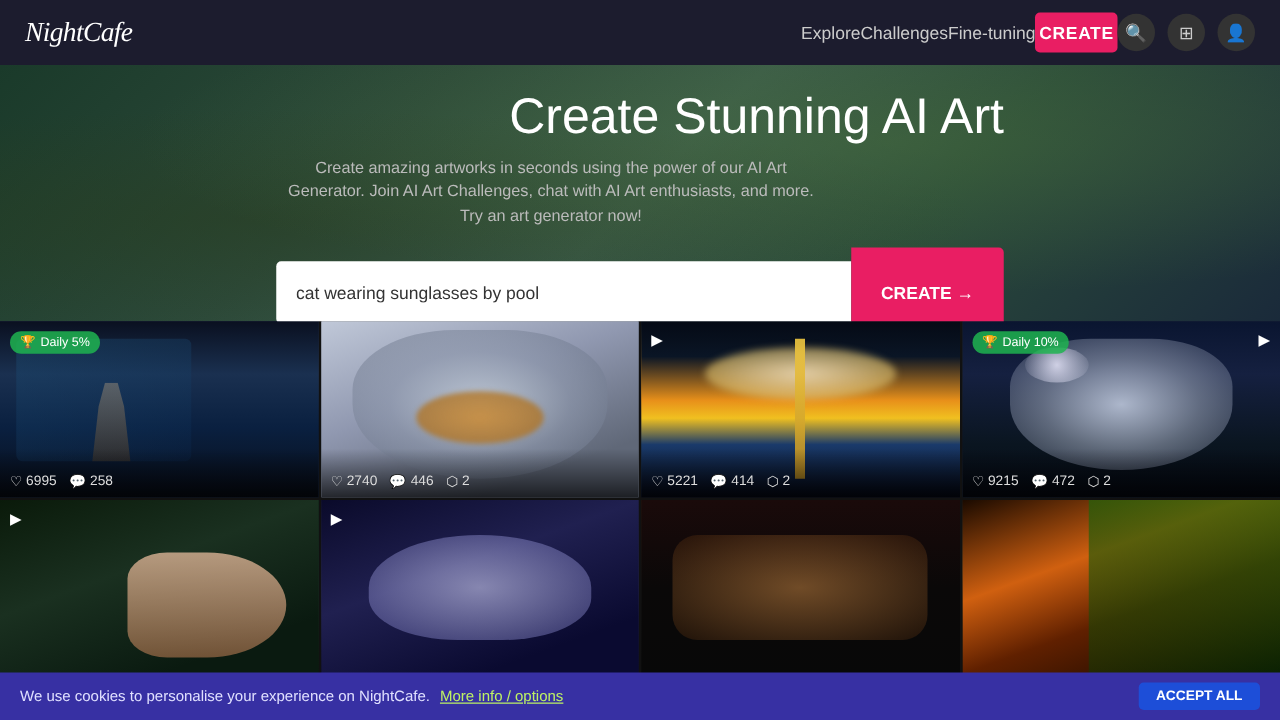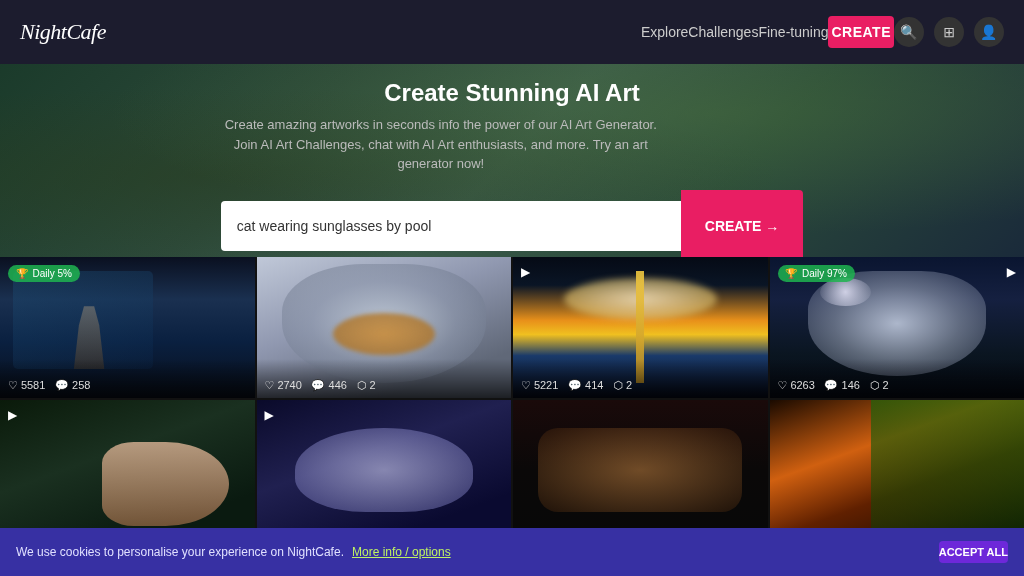--- a/index.html
+++ b/index.html
@@ -1,20 +1,20 @@
 <!DOCTYPE html>
 <html><head>
   <meta charset="utf-8">
   <style>
     * { margin: 0; padding: 0; box-sizing: border-box; }
     body { font-family: -apple-system, BlinkMacSystemFont, 'Segoe UI', sans-serif; background: #1a1a2e; color: #fff; width: 1024px; height: 576px; overflow: hidden; position: relative; }
 
     
     .navbar {
-      position: absolute; top: 0; left: 0; right: 0; height: 64px;
+      position: absolute; top: 0; left: 0; right: 0; height: 52px;
       background: #1c1c2e; display: flex; align-items: center; justify-content: space-between;
       padding: 0 20px; z-index: 100;
     }
     .logo { font-family: 'Georgia', serif; font-size: 22px; color: #fff; font-style: italic; letter-spacing: -0.5px; }
     .nav-right { display: flex; align-items: center; }
     .nav-link { color: #ccc; font-size: 14px; cursor: pointer; text-decoration: none; }
     .create-btn-nav {
       background: #e91e63; color: #fff; border: none; padding: 8px 3px;
       border-radius: 4px; font-size: 14px; font-weight: 700; cursor: pointer; letter-spacing: 0.5px;
     }
@@ -29,21 +29,21 @@
       overflow: hidden;
     }
     .hero::before {
       content: '';
       position: absolute; top: 0; left: 0; right: 0; bottom: 0;
       background: radial-gradient(ellipse at 70% 30%, rgba(80,120,60,0.4) 0%, transparent 60%),
                   radial-gradient(ellipse at 20% 60%, rgba(40,60,30,0.5) 0%, transparent 50%);
     }
     .hero-content { position: relative; z-index: 2; text-align: center; }
     .hero-subtitle { font-size: 11px; color: #aaa; letter-spacing: 2px; text-transform: uppercase; margin-bottom: 20px; }
-    .hero-title { font-size: 24px; font-weight: 700; color: #fff; margin-bottom: 8px; }
+    .hero-title { font-size: 40px; font-weight: 400; color: #fff; margin-bottom: 8px; text-align: right; }
     .hero-desc { font-size: 13px; color: #bbb; max-width: 440px; line-height: 1.5; margin-bottom: 16px; text-align: center; }
 
     
     .search-bar { display: flex; align-items: center; gap: 0; }
     .search-input {
       width: 460px; padding: 17px 16px; font-size: 14px; color: #333;
       background: #fff; border: none; border-radius: 4px 0 0 4px; outline: none;
     }
     .search-create-btn {
       background: #e91e63; color: #fff; border: none; padding: 28px 24px;
@@ -88,28 +88,28 @@
       background: rgba(0,0,0,0.6); border-radius: 12px; padding: 3px 8px;
       font-size: 10px; color: #fff; display: flex; align-items: center; gap: 4px;
     }
     .badge-green { background: rgba(30,180,80,0.85); }
     .video-icon {
       position: absolute; top: 8px; left: 8px; color: #fff; font-size: 12px;
     }
 
     
     .cookie-bar {
-      position: absolute; bottom: 0; left: 0; right: 0; height: 48px;
+      position: absolute; bottom: 0; left: 0; right: 0; height: 38px;
       background: #3730a3; display: flex; align-items: center; justify-content: center;
       padding: 0 16px; gap: 8px; font-size: 12px; color: #e0e0ff;
     }
     .cookie-link { color: #bef264; cursor: pointer; text-decoration: underline; }
     .accept-btn {
-      margin-left: auto; background: #6d28d9; color: #fff; border: none;
-      padding: 5px 0; border-radius: 4px; font-size: 11px; font-weight: 700; cursor: pointer;
+      margin-left: auto; background: #1d4ed8; color: #fff; border: none;
+      padding: 5px 14px; border-radius: 4px; font-size: 11px; font-weight: 700; cursor: pointer;
     }
   </style>
 </head>
 <body>
 
 <nav class="navbar">
   <div class="logo">NightCafe</div>
   <div class="nav-right">
     <a class="nav-link">Explore</a>
     <a class="nav-link">Challenges</a>
@@ -120,42 +120,42 @@
       <div class="nav-icon">⊞</div>
       <div class="nav-icon">👤</div>
     </div>
   </div>
 </nav>
 
 <section class="hero">
   <div class="hero-content">
     <div class="hero-subtitle">AI ART GENERATOR:</div>
     <h1 class="hero-title">Create Stunning AI Art</h1>
-    <p class="hero-desc">Create amazing artworks in seconds info the power of our AI Art Generator. Join AI Art Challenges, chat with AI Art enthusiasts, and more. Try an art generator now!</p>
+    <p class="hero-desc">Create amazing artworks in seconds using the power of our AI Art Generator. Join AI Art Challenges, chat with AI Art enthusiasts, and more. Try an art generator now!</p>
     <div class="search-bar">
       <input class="search-input" type="text" value="cat wearing sunglasses by pool" placeholder="A cat wearing sunglasses by the pool" style="">
       <button class="search-create-btn">CREATE →</button>
     </div>
   </div>
 </section>
 
 <div class="gallery">
 
   <div class="gallery-item">
     <div class="gallery-item-inner img-1">
       <div style="position:absolute;width:100%;height:100%;background:linear-gradient(180deg,#0a1020 0%,#1a3050 30%,#0a2040 60%,#080e1a 100%)"></div>
       <div style="position:absolute;bottom:20%;left:25%;width:20%;height:45%;background:linear-gradient(180deg,#8a7a6a,#3a2a1a);clip-path:polygon(40% 0%,60% 0%,70% 30%,80% 100%,20% 100%,30% 30%);opacity:0.9"></div>
       <div style="position:absolute;top:10%;left:5%;width:55%;height:70%;background:linear-gradient(160deg,rgba(30,80,120,0.6),rgba(10,40,80,0.4));border-radius:5px;opacity:0.7"></div>
     </div>
     <div class="badge badge-green">
       <span>🏆</span>
       <span>Daily 5%</span>
     </div>
     <div class="gallery-stats">
-      <span class="stat">♡ <span>5581</span></span>
+      <span class="stat">♡ <span>6995</span></span>
       <span class="stat">💬 <span>258</span></span>
     </div>
   </div>
 
   <div class="gallery-item">
     <div class="gallery-item-inner img-2">
       <div style="position:absolute;width:100%;height:100%;background:linear-gradient(160deg,#c0c8d8 0%,#9098b0 40%,#606878 80%)"></div>
       <div style="position:absolute;top:5%;left:10%;width:80%;height:85%;background:radial-gradient(ellipse,rgba(200,210,220,0.8) 0%,rgba(140,150,170,0.6) 50%,rgba(80,90,110,0.4) 100%);border-radius:40% 40% 50% 50%"></div>
       <div style="position:absolute;top:40%;left:30%;width:40%;height:30%;background:radial-gradient(ellipse,rgba(200,140,60,0.9),rgba(160,100,20,0.7));border-radius:50%;filter:blur(2px)"></div>
     </div>
@@ -182,26 +182,26 @@
   </div>
 
   <div class="gallery-item">
     <div class="gallery-item-inner img-4">
       <div style="position:absolute;width:100%;height:100%;background:linear-gradient(180deg,#0a1530 0%,#152040 30%,#0a1520 70%,#050a15 100%)"></div>
       <div style="position:absolute;top:10%;left:15%;width:70%;height:75%;background:radial-gradient(ellipse,rgba(200,210,230,0.85) 0%,rgba(150,160,180,0.6) 50%,rgba(80,90,120,0.3) 100%);border-radius:40% 40% 55% 55%"></div>
       <div style="position:absolute;top:15%;left:20%;width:20%;height:20%;background:radial-gradient(circle,rgba(220,220,240,0.9),transparent);border-radius:50%"></div>
     </div>
     <div class="badge badge-green">
       <span>🏆</span>
-      <span>Daily 97%</span>
+      <span>Daily 10%</span>
     </div>
     <div class="video-icon" style="left:auto;right:8px">▶</div>
     <div class="gallery-stats">
-      <span class="stat">♡ <span>6263</span></span>
-      <span class="stat">💬 <span>146</span></span>
+      <span class="stat">♡ <span>9215</span></span>
+      <span class="stat">💬 <span>472</span></span>
       <span class="stat">⬡ <span>2</span></span>
     </div>
   </div>
 
   <div class="gallery-item">
     <div class="gallery-item-inner img-5">
       <div style="position:absolute;width:100%;height:100%;background:linear-gradient(160deg,#0a1a0a 0%,#1a3020 40%,#0a1a10 80%)"></div>
       <div style="position:absolute;bottom:10%;right:10%;width:50%;height:60%;background:linear-gradient(180deg,rgba(220,180,150,0.8),rgba(180,120,80,0.6));border-radius:30% 60% 60% 30%"></div>
     </div>
     <div class="video-icon">▶</div>

